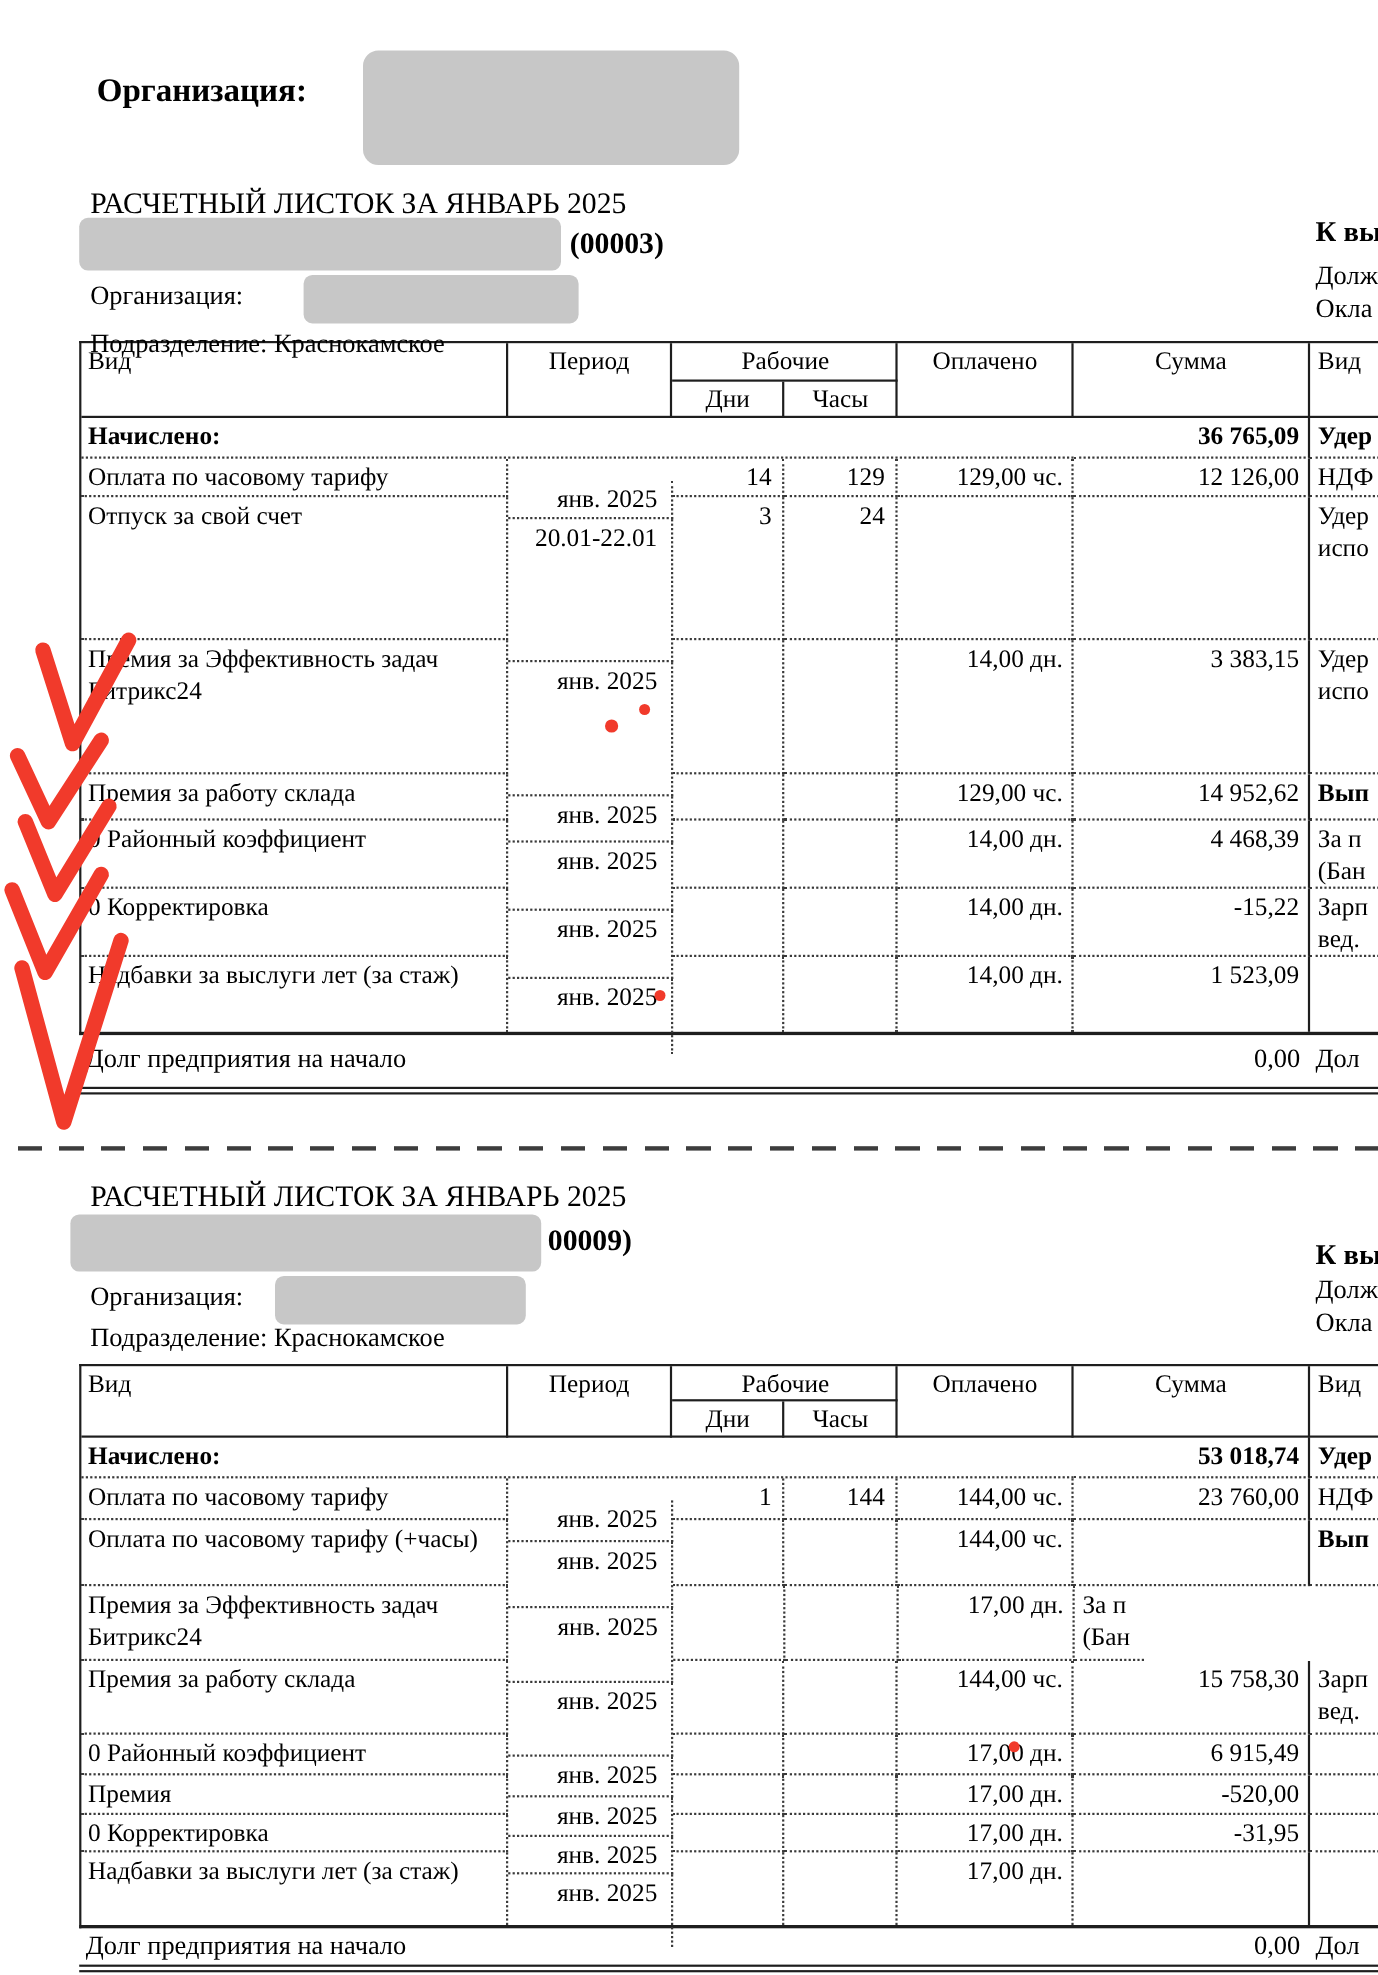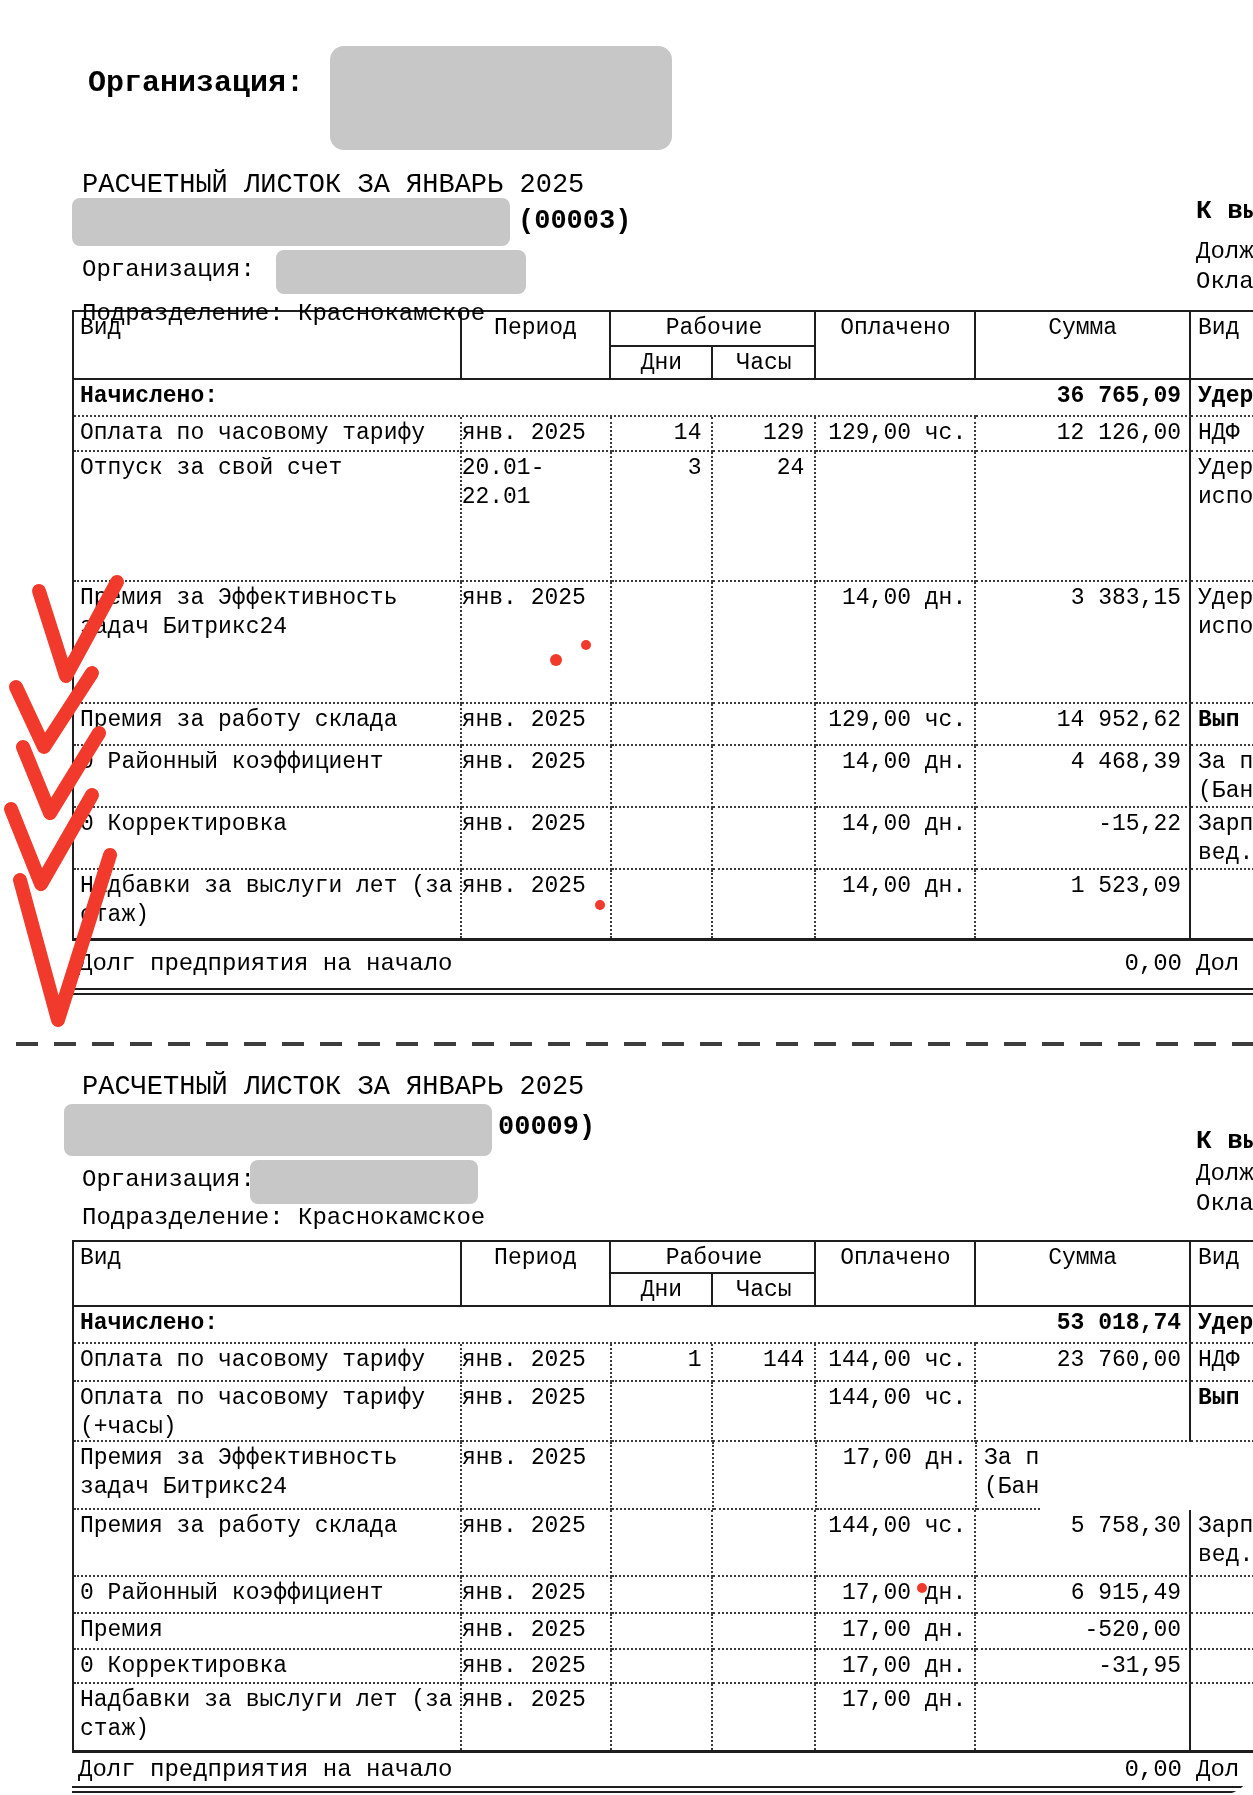--- a/index.html
+++ b/index.html
@@ -1,33 +1,33 @@
 <!DOCTYPE html>
 <html><head>
 <meta charset="utf-8">
 <style>
   html,body{margin:0;padding:0;background:#fff;}
   #page{position:relative;width:1253px;height:1795px;background:#ffffff;overflow:hidden;
-        font-family:Liberation Mono, monospace;color:#000;border-radius:32px;}
+        font-family:Liberation Serif, serif;color:#000;}
   .abs{position:absolute;}
   .redact{position:absolute;background:#c7c7c7;border-radius:10px;z-index:1;}
   .t30b{font-size:30px;font-weight:bold;}
   .t27{font-size:27px;}
   .t27b{font-size:27px;font-weight:bold;}
   .t26b{font-size:26px;font-weight:bold;}
   .t24{font-size:24px;}
   .z2{z-index:2;}
   
   .ptable{position:absolute;left:72px;width:1182px;border-left:2px solid #1e1e1e;
           border-top:2px solid #1e1e1e;border-bottom:3px solid #1e1e1e;box-sizing:border-box;
           background:transparent;}
   .trow{display:flex;box-sizing:border-box;}
   .cell{box-sizing:border-box;font-size:23px;line-height:29px;padding-top:2px;overflow:hidden;}
   .c-name{text-align:left;padding-left:6px;padding-right:4px;}
-  .c-per{padding-right:12px;}
+  .c-per{text-align:right;padding-right:12px;margin-top:20px;}
   .c-num{text-align:right;padding-right:10px;}
   .c-sum{text-align:right;padding-right:8px;}
   .c-right{text-align:left;padding-left:7px;white-space:pre-line;}
   .dot-r{border-right:2px dotted #3a3a3a;}
   .dot-b{border-bottom:2px dotted #3a3a3a;}
   .sol-r{border-right:2px solid #1e1e1e;}
   .hcell{box-sizing:border-box;font-size:23px;padding-top:3px;text-align:center;overflow:hidden;}
   .bold{font-weight:bold;}
   .dline{position:absolute;height:7px;box-sizing:border-box;
          border-top:2px solid #1e1e1e;border-bottom:2px solid #1e1e1e;}
@@ -205,21 +205,21 @@
         <div class="cell c-sum  dot-r dot-b" style="width: 160px; height: 68px;">17,00 дн.</div>
         <div class="cell c-right dot-b" style="width: 63px; height: 68px;">За п
 (Бан</div>
       </div>
       <div class="trow" style="height: 67px;">
         <div class="cell c-name dot-r dot-b" style="width: 388px; height: 67px;">Премия за работу склада</div>
         <div class="cell c-per  dot-r dot-b" style="width: 150px; height: 67px;">янв. 2025</div>
         <div class="cell c-num  dot-r dot-b" style="width: 102px; height: 67px;"></div>
         <div class="cell c-num  dot-r dot-b" style="width: 103px; height: 67px;"></div>
         <div class="cell c-sum  dot-r dot-b" style="width: 160px; height: 67px;">144,00 чс.</div>
-        <div class="cell c-sum  sol-r dot-b" style="width: 215px; height: 67px;">5 758,30</div>
+        <div class="cell c-sum  sol-r dot-b" style="width: 215px; height: 67px;">15 758,30</div>
         <div class="cell c-right dot-b" style="width: 63px; height: 67px;">Зарп
 вед.</div>
       </div>
       <div class="trow" style="height: 37px;">
         <div class="cell c-name dot-r dot-b" style="width: 388px; height: 37px;">0 Районный коэффициент</div>
         <div class="cell c-per  dot-r dot-b" style="width: 150px; height: 37px;">янв. 2025</div>
         <div class="cell c-num  dot-r dot-b" style="width: 102px; height: 37px;"></div>
         <div class="cell c-num  dot-r dot-b" style="width: 103px; height: 37px;"></div>
         <div class="cell c-sum  dot-r dot-b" style="width: 160px; height: 37px;">17,00 дн.</div>
         <div class="cell c-sum  sol-r dot-b" style="width: 215px; height: 37px;">6 915,49</div>

